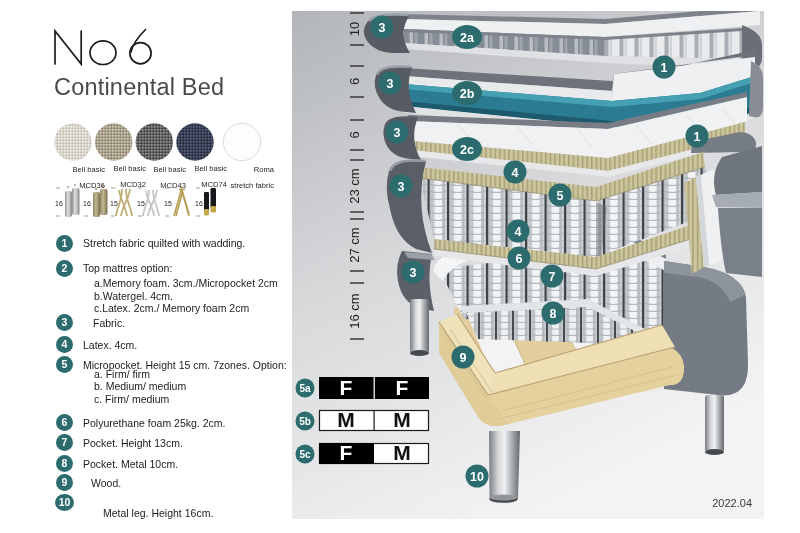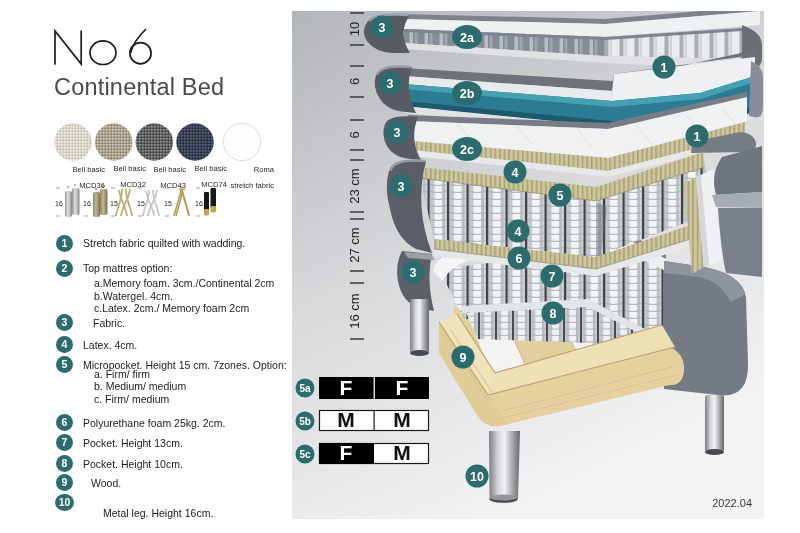--- a/index.html
+++ b/index.html
@@ -168,21 +168,21 @@
 <div class="badge" style="left:56px;top:454.5px;">8</div>
 
 <div class="badge" style="left:56px;top:473.5px;">9</div>
 
 <div class="badge" style="left:55px;top:493.5px;width:19px;">10</div>
 
 <div class="li" style="left:83px;top:237px;">Stretch fabric quilted with wadding.</div>
 
 <div class="li" style="left:83px;top:262px;">Top mattres option:</div>
 
-<div class="sub" style="left:94px;top:277px;">a.Memory foam. 3cm./Continental 2cm</div>
+<div class="sub" style="left:94px;top:277px;">a.Memory foam. 3cm./Micropocket 2cm</div>
 
 <div class="sub" style="left:94px;top:289.5px;">b.Watergel. 4cm.</div>
 
 <div class="sub" style="left:94px;top:302px;">c.Latex. 2cm./ Memory foam 2cm</div>
 
 <div class="li" style="left:83px;top:316.5px;margin-left:10px;">Fabric.</div>
 
 <div class="li" style="left:83px;top:338.5px;">Latex. 4cm.</div>
 
 <div class="li" style="left:83px;top:358.5px;">Micropocket. Height 15 cm. 7zones. Option:</div>
@@ -190,21 +190,21 @@
 <div class="sub" style="left:94px;top:368px;">a. Firm/ firm</div>
 
 <div class="sub" style="left:94px;top:380px;">b. Medium/ medium</div>
 
 <div class="sub" style="left:94px;top:392.5px;">c. Firm/ medium</div>
 
 <div class="li" style="left:83px;top:416.5px;">Polyurethane foam 25kg. 2cm.</div>
 
 <div class="li" style="left:83px;top:437px;">Pocket. Height 13cm.</div>
 
-<div class="li" style="left:83px;top:457.5px;">Pocket. Height 10cm.</div>
+<div class="li" style="left:83px;top:457.5px;">Pocket. Metal 10cm.</div>
 
 <div class="li" style="left:83px;top:476.5px;margin-left:8px;">Wood.</div>
 
 <div class="li" style="left:83px;top:507px;margin-left:20px;">Metal leg. Height 16cm.</div>
 
 <svg class="abs" style="left:292px;top:11px" width="472" height="508" viewBox="0 0 472 508">
   <defs>
     <linearGradient id="bgg" x1="0" y1="0" x2="0.45" y2="1">
       <stop offset="0" stop-color="#b2b5b9"></stop>
       <stop offset="0.5" stop-color="#d8d9db"></stop>

